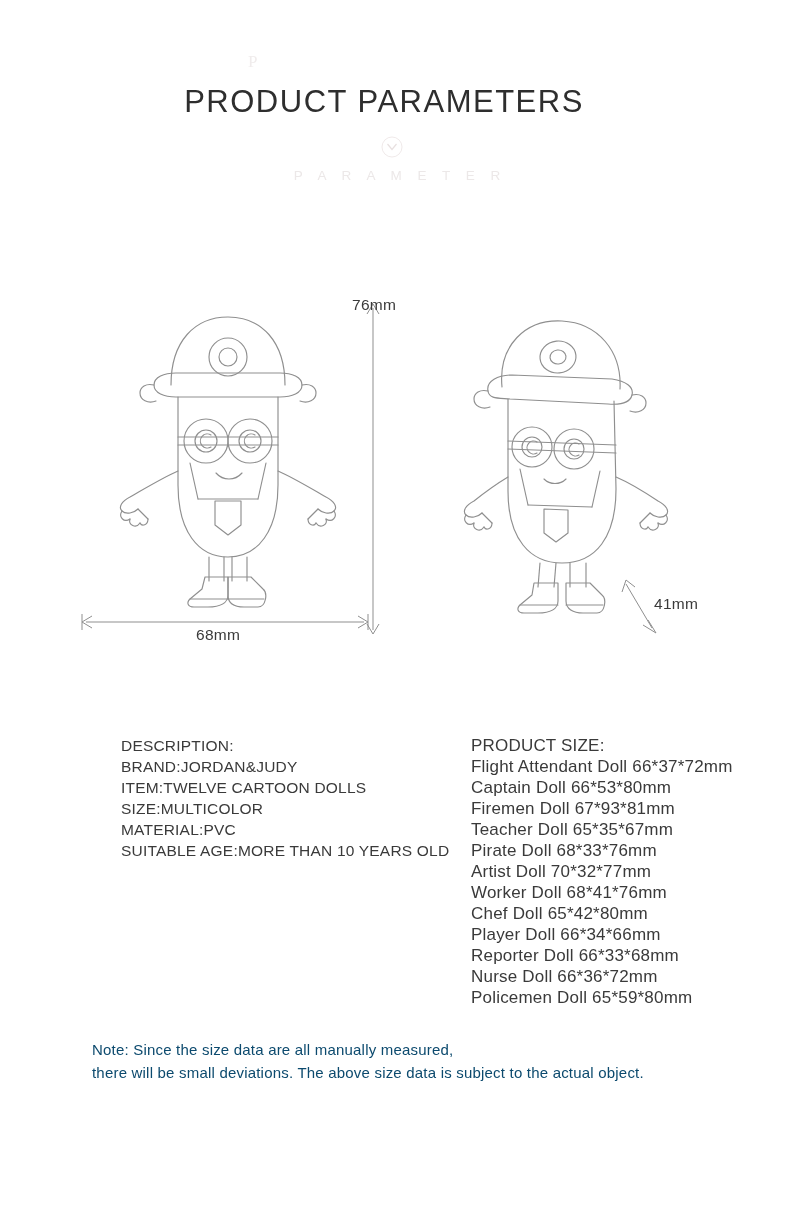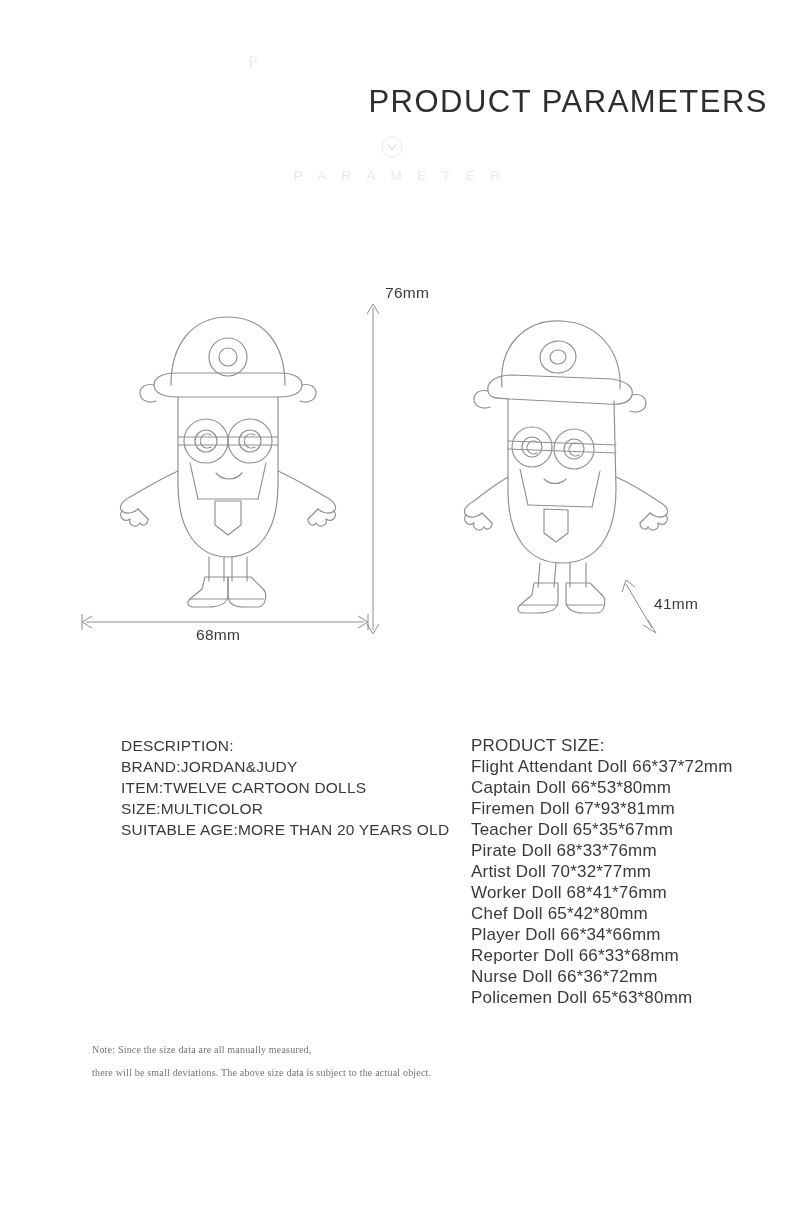--- a/index.html
+++ b/index.html
@@ -31,21 +31,21 @@
     font-size: 17px;
     color: #f0ecec;
     letter-spacing: 2px;
     font-family: "Liberation Serif", serif;
   }
   .header-title {
     position: absolute;
     top: 84px;
     left: 0;
     width: 768px;
-    text-align: right;
+    text-align: center;
     font-size: 31px;
     letter-spacing: 1.5px;
     color: #2e2e2e;
     font-weight: 400;
     font-family: "Liberation Sans", sans-serif;
   }
   .header-mark {
     position: absolute;
     top: 136px;
     left: 381px;
@@ -87,21 +87,21 @@
     height: 330px;
   }
   .doll-svg { display: block; }
 
   .dim-label {
     position: absolute;
     font-size: 15.5px;
     color: #3a3a3a;
     letter-spacing: 0.3px;
   }
-  .dim-height-label { top: 24px; left: 352px; margin-left: 33px; }
+  .dim-height-label { top: 36px; left: 352px; }
   .dim-width-label  { top: 366px; left: 196px; }
   .dim-depth-label  { top: 335px; left: 654px; }
 
   .dim-line { position: absolute; }
 
   
   .desc-block {
     position: absolute;
     top: 735px;
     left: 97px;
@@ -121,25 +121,24 @@
     color: #3a3a3a;
     letter-spacing: 0.2px;
   }
   .block-line { white-space: nowrap; margin-left: 24px; }
 
   .note-block {
     position: absolute;
     top: 1038px;
     left: 92px;
     width: 680px;
-    font-size: 10px;
+    font-size: 15px;
     line-height: 23px;
-    color: #737373;
+    color: #0c4a6e;
     letter-spacing: 0.2px;
-    font-family: Liberation Serif, serif;
   }
 </style>
 </head>
 <body>
 
 <div class="header">
   <div class="header-ghost-p">P</div>
   <div class="header-title">PRODUCT PARAMETERS</div>
   <div class="header-mark">
     <svg width="22" height="22" viewBox="0 0 22 22">
@@ -297,35 +296,36 @@
   <div class="dim-label dim-height-label">76mm</div>
   <div class="dim-label dim-width-label">68mm</div>
   <div class="dim-label dim-depth-label">41mm</div>
 </div>
 
 <div class="desc-block">
   <div class="block-line">DESCRIPTION:</div>
   <div class="block-line">BRAND:JORDAN&amp;JUDY</div>
   <div class="block-line">ITEM:TWELVE CARTOON DOLLS</div>
   <div class="block-line">SIZE:MULTICOLOR</div>
-  <div class="block-line">SUITABLE AGE:MORE THAN 20 YEARS OLD</div>
+  <div class="block-line">MATERIAL:PVC</div>
+  <div class="block-line">SUITABLE AGE:MORE THAN 10 YEARS OLD</div>
 </div>
 
 <div class="size-block">
   <div class="block-line">PRODUCT SIZE:</div>
   <div class="block-line">Flight Attendant Doll 66*37*72mm</div>
   <div class="block-line">Captain Doll 66*53*80mm</div>
   <div class="block-line">Firemen Doll 67*93*81mm</div>
   <div class="block-line">Teacher Doll 65*35*67mm</div>
   <div class="block-line">Pirate Doll 68*33*76mm</div>
   <div class="block-line">Artist Doll 70*32*77mm</div>
   <div class="block-line">Worker Doll 68*41*76mm</div>
   <div class="block-line">Chef Doll 65*42*80mm</div>
   <div class="block-line">Player Doll 66*34*66mm</div>
   <div class="block-line">Reporter Doll 66*33*68mm</div>
   <div class="block-line">Nurse Doll 66*36*72mm</div>
-  <div class="block-line">Policemen Doll 65*63*80mm</div>
+  <div class="block-line">Policemen Doll 65*59*80mm</div>
 </div>
 
 <div class="note-block">
   <div>Note: Since the size data are all manually measured,</div>
   <div>there will be small deviations. The above size data is subject to the actual object.</div>
 </div>
 
 </body></html>

